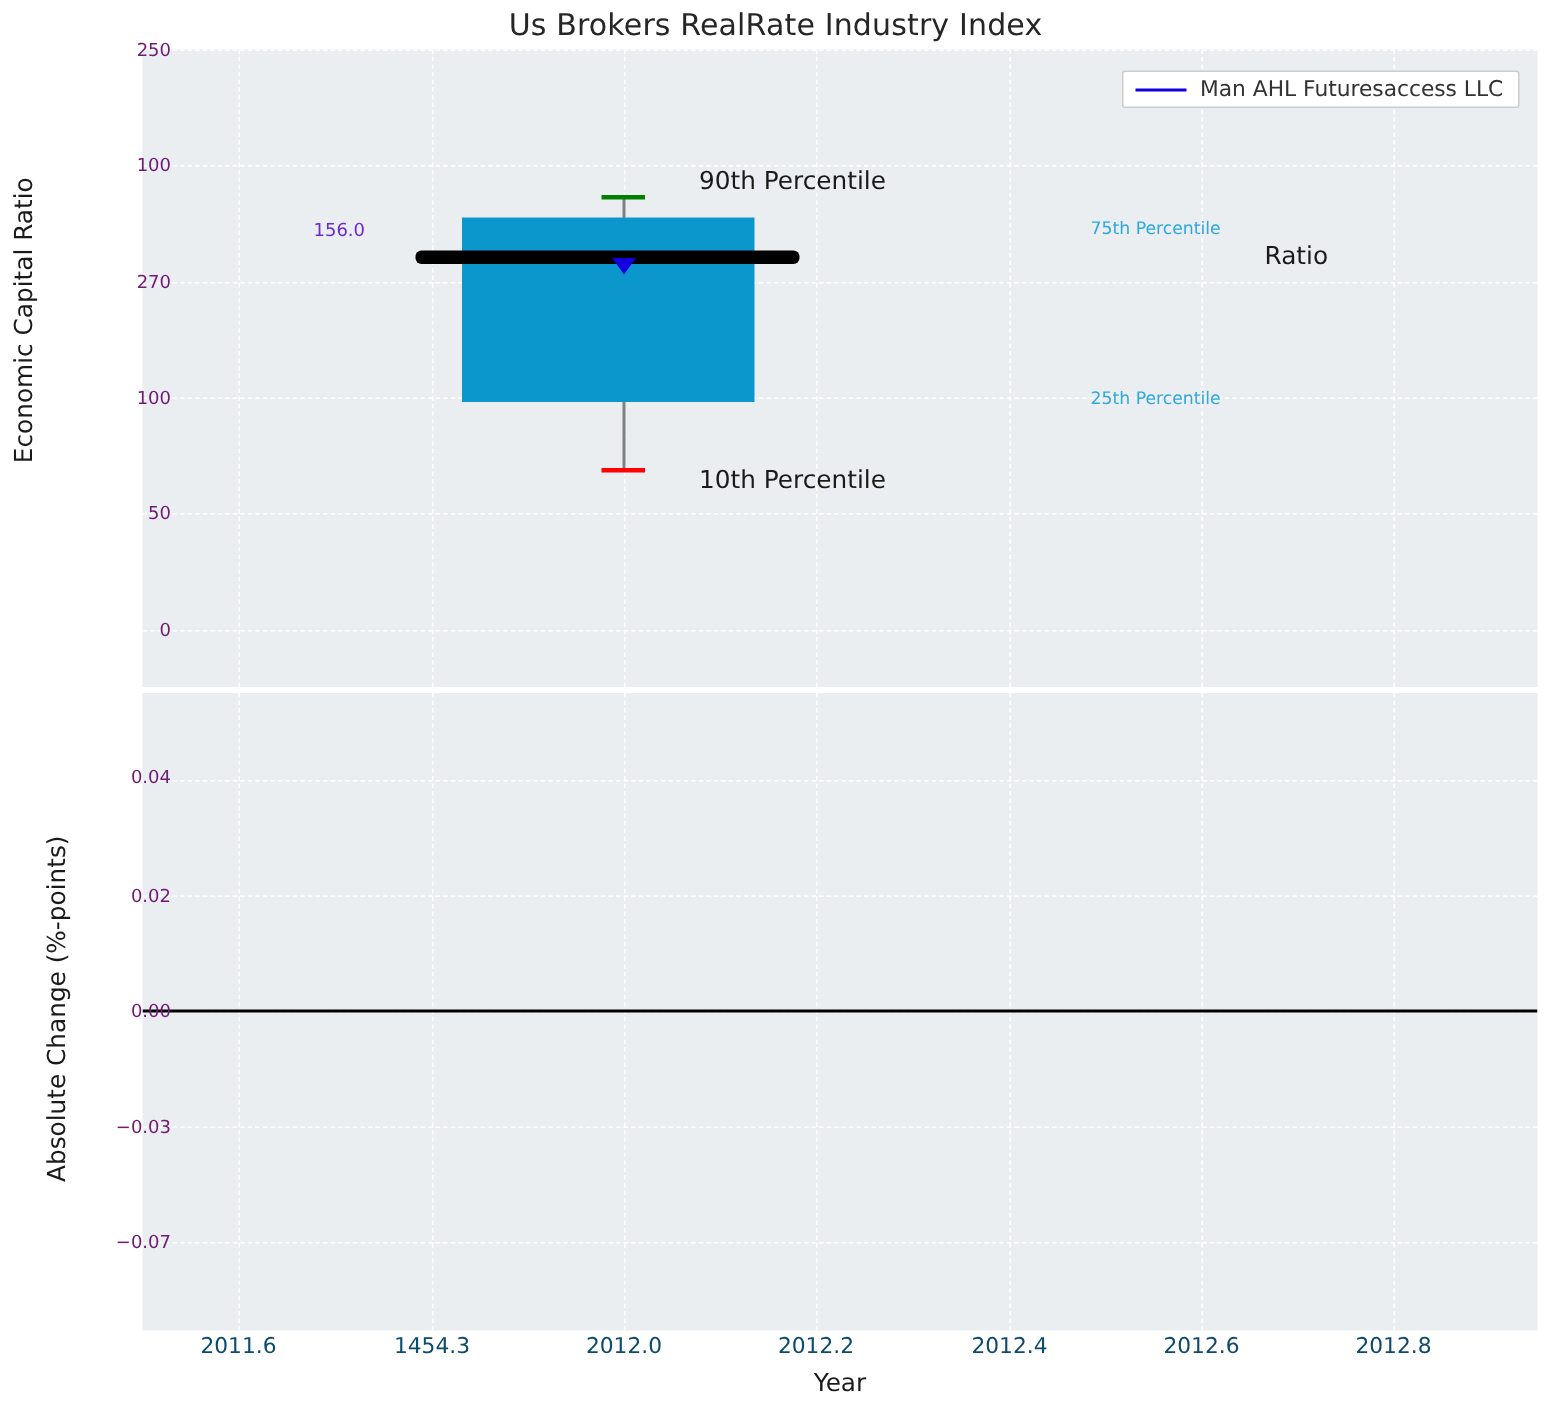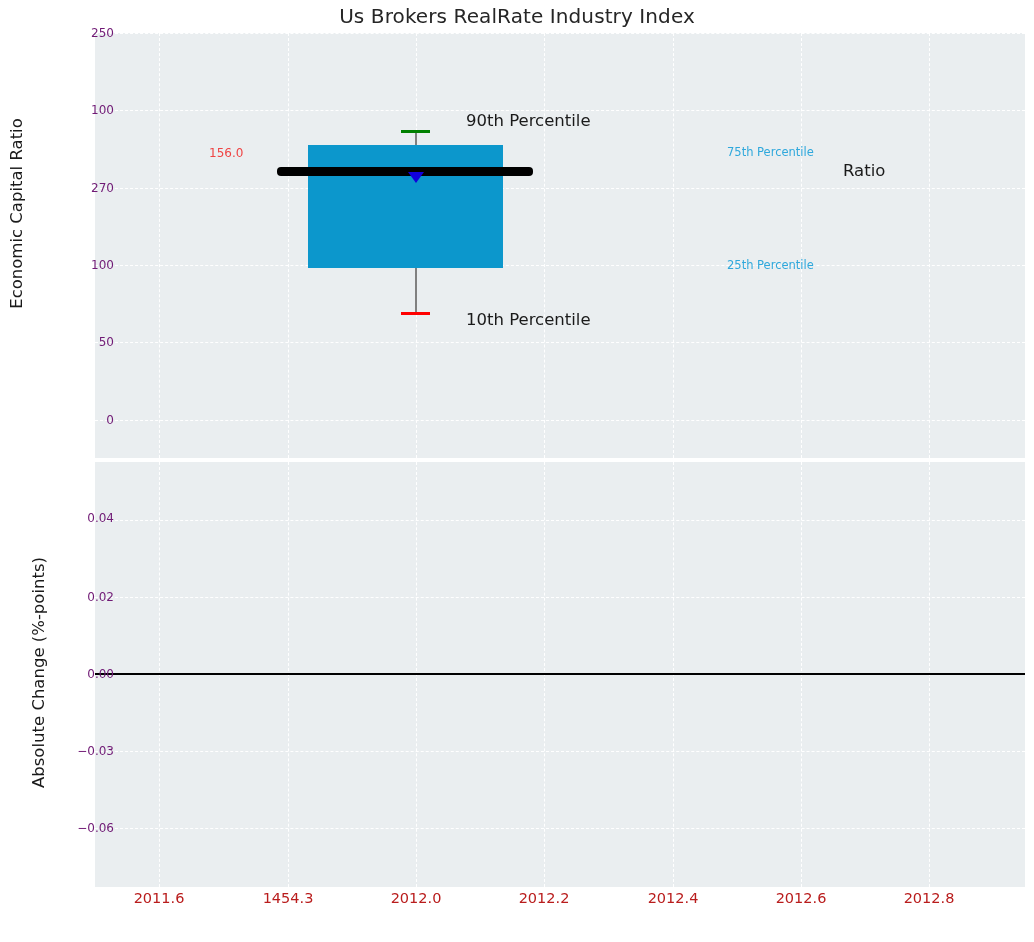--- a/index.html
+++ b/index.html
@@ -108,21 +108,21 @@
     text-align: right;
     font-size: 12px;
     color: #701a75;
     margin-left: 28px;
   }
   .tick-x-wrap {
     position: absolute;
     width: 80px;
     text-align: center;
     font-size: 14.5px;
-    color: #b91c1c;
+    color: #0c4a6e;
     top: 890px;
   }
 
   
   #iqr-bar {
     position: absolute;
     background: #0c97cc;
   }
   #median-line {
     position: absolute;
@@ -157,21 +157,21 @@
   .annot-dark {
     font-size: 16.5px;
     color: #1a1a1a;
   }
   .annot-blue {
     font-size: 11.5px;
     color: #2fa8dc;
   }
   .annot-value {
     font-size: 12px;
-    color: #ef4444;
+    color: #6d28d9;
   }
 
   
   #zero-line {
     position: absolute;
     left: 0;
     width: 100%;
     height: 2px;
     background: #000000;
   }
@@ -261,34 +261,39 @@
   <div class="tick-y-wrap" style="top:103px">100</div>
   <div class="tick-y-wrap" style="top:181px">270</div>
   <div class="tick-y-wrap" style="top:258px">100</div>
   <div class="tick-y-wrap" style="top:335px">50</div>
   <div class="tick-y-wrap" style="top:413px">0</div>
 
   <div class="tick-y-wrap" style="top:511px">0.04</div>
   <div class="tick-y-wrap" style="top:590px">0.02</div>
   <div class="tick-y-wrap" style="top:667px">0.00</div>
   <div class="tick-y-wrap" style="top:744px">−0.03</div>
-  <div class="tick-y-wrap" style="top:821px">−0.06</div>
+  <div class="tick-y-wrap" style="top:821px">−0.07</div>
 
   <div class="tick-x-wrap" style="left:119px">2011.6</div>
   <div class="tick-x-wrap" style="left:248px">1454.3</div>
   <div class="tick-x-wrap" style="left:376px">2012.0</div>
   <div class="tick-x-wrap" style="left:504px">2012.2</div>
   <div class="tick-x-wrap" style="left:633px">2012.4</div>
   <div class="tick-x-wrap" style="left:761px">2012.6</div>
   <div class="tick-x-wrap" style="left:889px">2012.8</div>
 
   <div class="axis-label-y" id="ylabel-top">Economic Capital Ratio</div>
   <div class="axis-label-y" id="ylabel-bottom">Absolute Change (%-points)</div>
+  <div id="xlabel">Year</div>
 
   <div class="annot annot-dark" style="left:466px; top:111px">90th Percentile</div>
   <div class="annot annot-blue" style="left:727px; top:145px">75th Percentile</div>
   <div class="annot annot-dark" style="left:843px; top:161px">Ratio</div>
   <div class="annot annot-blue" style="left:727px; top:258px">25th Percentile</div>
   <div class="annot annot-dark" style="left:466px; top:310px">10th Percentile</div>
   <div class="annot annot-value" style="left:209px; top:146px">156.0</div>
 
+  <div id="legend">
+    <span id="legend-swatch"></span>
+    <span id="legend-label">Man AHL Futuresaccess LLC</span>
+  </div>
 
 </div>
 
 </body></html>

